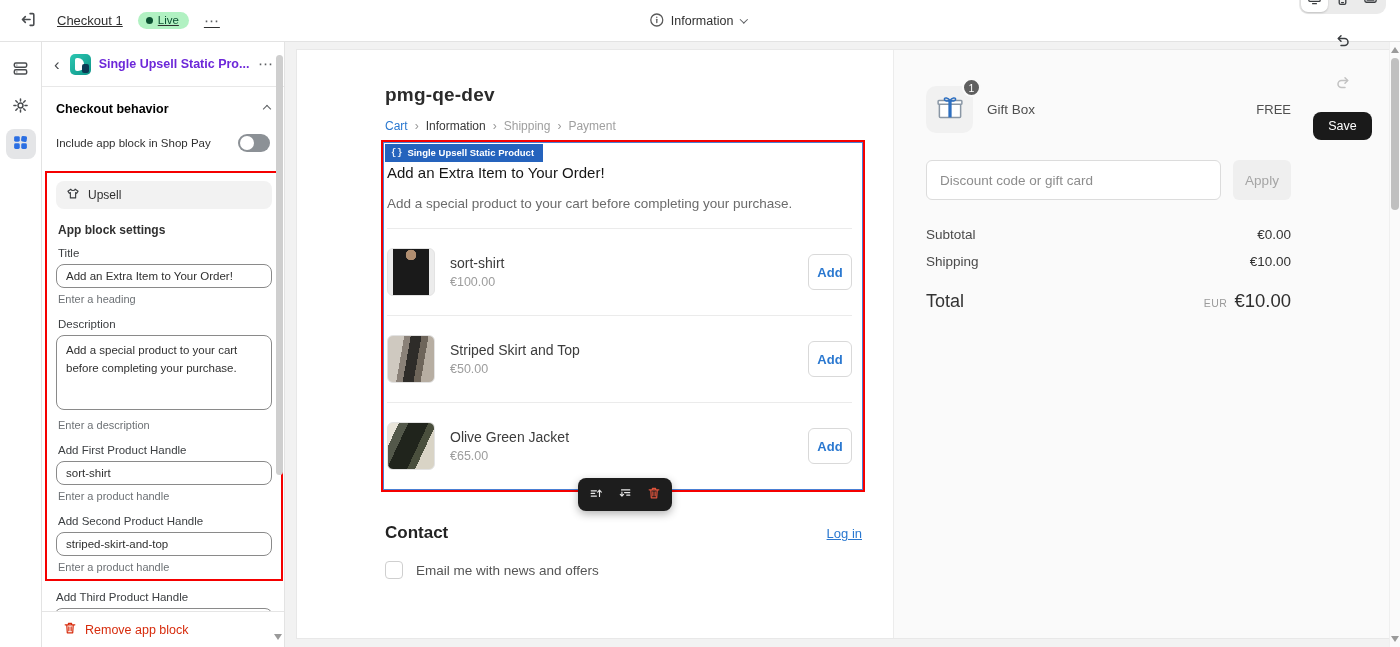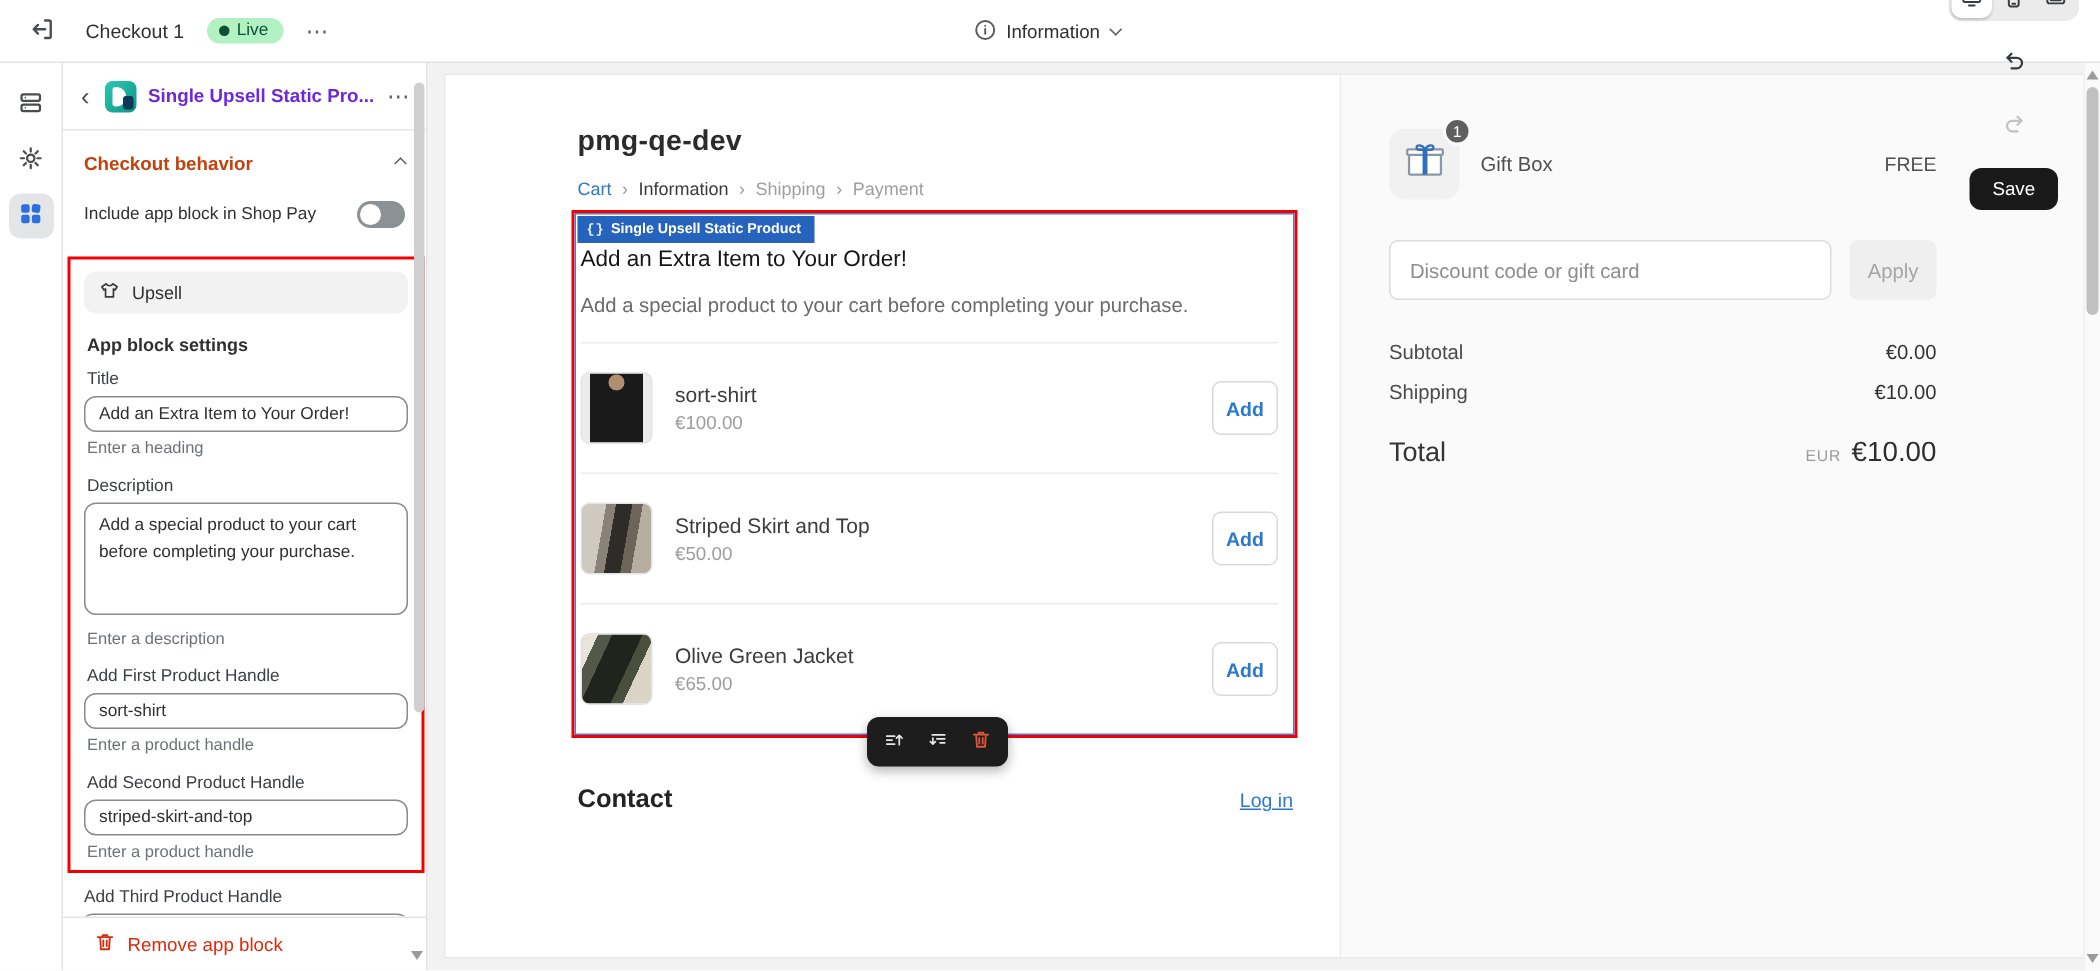--- a/index.html
+++ b/index.html
@@ -4,21 +4,21 @@
 <style>
   * { margin:0; padding:0; box-sizing:border-box; }
   html,body { background:#fff; }
   .app { position:relative; width:1400px; height:647px; overflow:hidden;
          font-family:"Liberation Sans", sans-serif; color:#303030; background:#f2f2f2; }
 
   
   .topbar { position:absolute; top:0; left:0; right:0; height:42px; background:#fff;
             border-bottom:1px solid #e3e3e3; display:flex; align-items:center;
             justify-content:space-between; padding:0 14px; z-index:30; }
-  .tb-left { display:flex; align-items:center; gap:15px; }
+  .tb-left { display:flex; align-items:center; gap:15px;text-decoration:underline; }
   .tb-name { font-size:13px; color:#303030; }
   .live-badge { display:flex; align-items:center; gap:5px; background:#b1f1c2; color:#0c5132;
                 border-radius:10px; padding:2px 10px 3px 8px; font-size:11.5px; }
   .live-dot { width:7px; height:7px; border-radius:50%; background:#0c5132; }
   .more-dots { color:#5c5f62; font-size:15px; letter-spacing:1px; cursor:pointer; }
   .tb-center { position:absolute; left:50%; top:0; height:42px; transform:translateX(-52%);
                display:flex; align-items:center; gap:7px; font-size:12.5px; color:#303030; }
   .chev { width:6px; height:6px; border-right:1.5px solid #5c5f62; border-bottom:1.5px solid #5c5f62;
           display:inline-block; }
   .chev.down { transform:rotate(45deg) translate(-1px,-1px); }
@@ -50,21 +50,21 @@
   .back-arrow { font-size:17px; color:#4a4d50; cursor:pointer; line-height:1; padding:0 2px; }
   .app-logo { width:21px; height:21px; border-radius:5px; flex-shrink:0;
               background:linear-gradient(135deg,#2bc8b2 0%,#0e9488 100%); position:relative; overflow:hidden; }
   .app-logo::before { content:""; position:absolute; left:5px; top:4px; width:9px; height:13px;
                       background:#fff; border-radius:2px 6px 6px 2px; }
   .app-logo::after { content:""; position:absolute; right:2px; bottom:2px; width:7px; height:9px;
                      background:#0b3a54; border-radius:2px; }
   .panel-title { flex:1; font-size:12.5px; font-weight:bold; color:#6d28d9; white-space:nowrap;
                  overflow:hidden; }
   .behavior-row { display:flex; align-items:center; justify-content:space-between;
-                  padding:15px 14px 10px 14px; font-size:12.5px; font-weight:bold; color:#c2410c; cursor:pointer; }
+                  padding:15px 14px 10px 14px; font-size:12.5px; font-weight:bold; color:#000000; cursor:pointer; }
   .shoppay-row { display:flex; align-items:center; justify-content:space-between;
                  padding:8px 14px 14px 14px; font-size:11.5px; color:#303030; }
   .toggle { width:32px; height:18px; border-radius:9px; background:#8c9196; position:relative;
             cursor:pointer; flex-shrink:0; }
   .toggle-knob { position:absolute; left:2px; top:2px; width:14px; height:14px; border-radius:50%;
                  background:#fff; }
   .red-box { margin:5px 1px 0 3px; border:2px solid #f50000; padding:8px 9px 6px 9px; }
   .upsell-bar { height:28px; background:#f2f2f2; border-radius:8px; display:flex; align-items:center;
                 gap:8px; padding:0 10px; font-size:12px; color:#303030; cursor:pointer; }
   .settings-heading { font-size:12px; font-weight:bold; margin:14px 0 10px 2px; color:#303030; }
@@ -445,20 +445,24 @@
             </span>
           </button>
         </div>
 
         <div class="contact-row">
           <h2 class="contact-h">Contact</h2>
           <span class="login-link">Log in</span>
         </div>
 
 
+        <div class="newsletter">
+          <span class="checkbox"></span>
+          <span>Email me with news and offers</span>
+        </div>
 
       </section>
 
       <aside class="summary">
         <div class="summary-inner">
           <div class="gift-row">
             <div class="gift-thumb">
               <span>
                 <svg width="30" height="30" viewBox="0 0 24 24" fill="none" stroke="#8a97a5" stroke-width="1.2">
                   <rect x="3.5" y="9" width="17" height="10.5" rx="0.8" fill="#fff"></rect>

